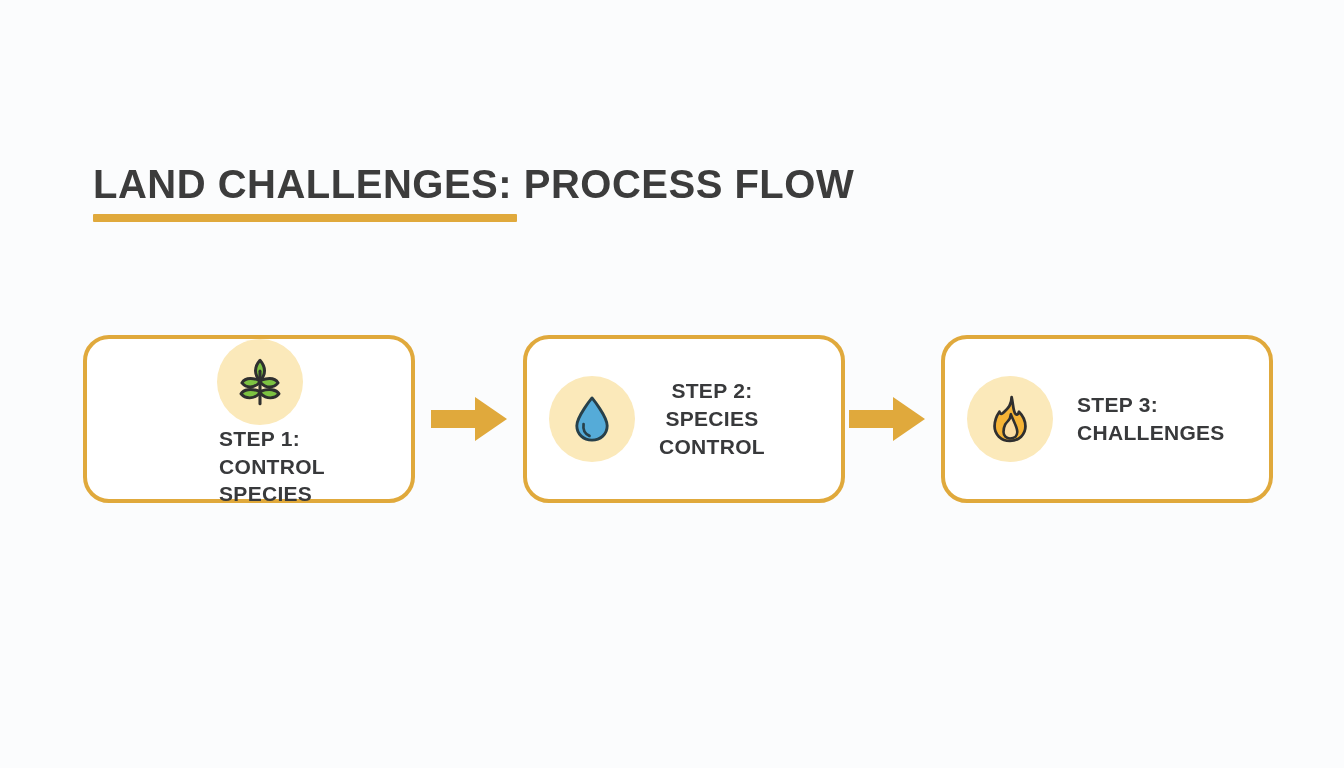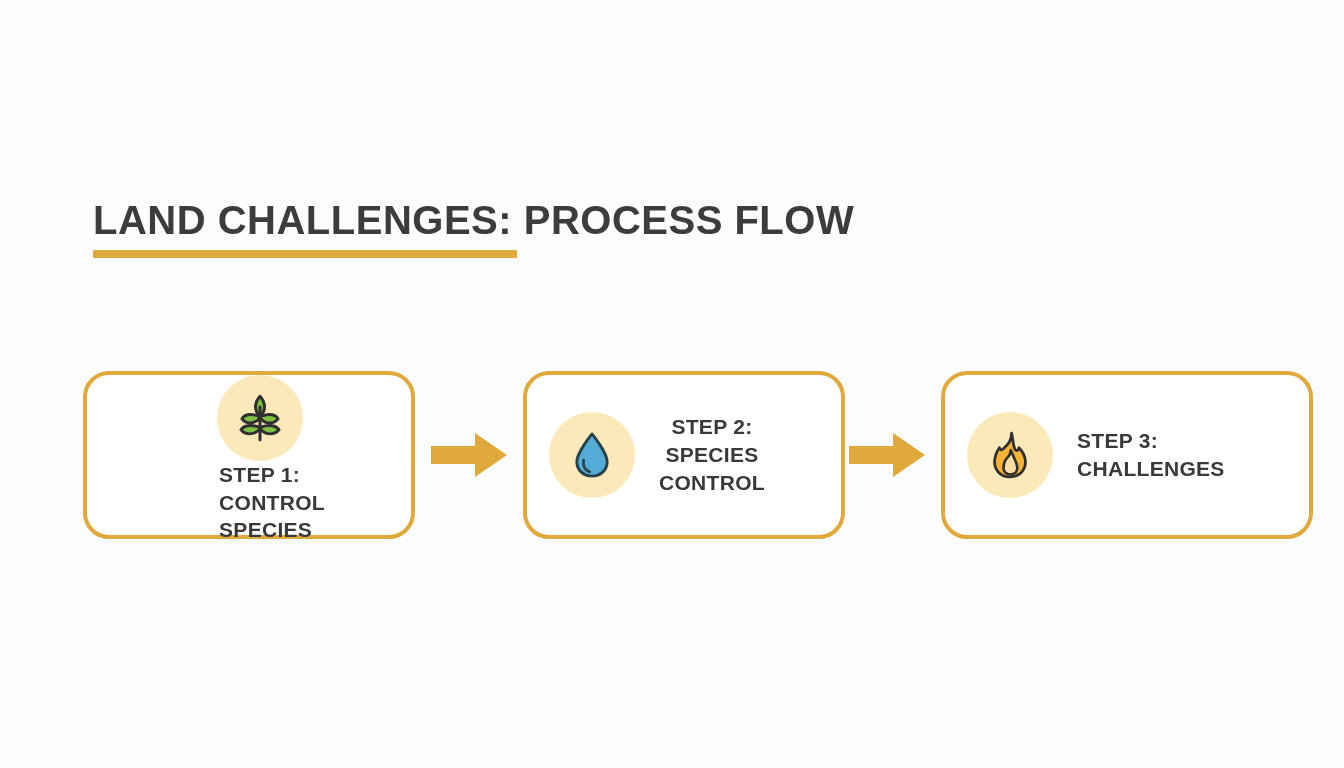--- a/index.html
+++ b/index.html
@@ -11,21 +11,20 @@
     height: 768px;
     background: #fbfcfd;
     font-family: "Liberation Sans", sans-serif;
     overflow: hidden;
     position: relative;
   }
 
   #slide {
     position: absolute;
     inset: 0;
-    margin-top: 36px;
   }
 
   
   .title-block {
     position: absolute;
     left: 93px;
     top: 163px;
     width: 1100px;
   }
   .title-text {
@@ -60,21 +59,21 @@
     box-sizing: border-box;
     background: #ffffff;
     border: 4px solid #e0a93c;
     border-radius: 26px;
     display: flex;
     align-items: center;
     padding-left: 22px;
   }
   .card-1 { left: 83px;  width: 332px; flex-direction: column; }
   .card-2 { left: 523px; width: 322px; text-align: center; }
-  .card-3 { left: 941px; width: 372px; }
+  .card-3 { left: 941px; width: 332px; }
 
   .icon-circle {
     width: 86px;
     height: 86px;
     border-radius: 50%;
     background: #fbe9ba;
     flex: 0 0 86px;
     display: flex;
     align-items: center;
     justify-content: center;

